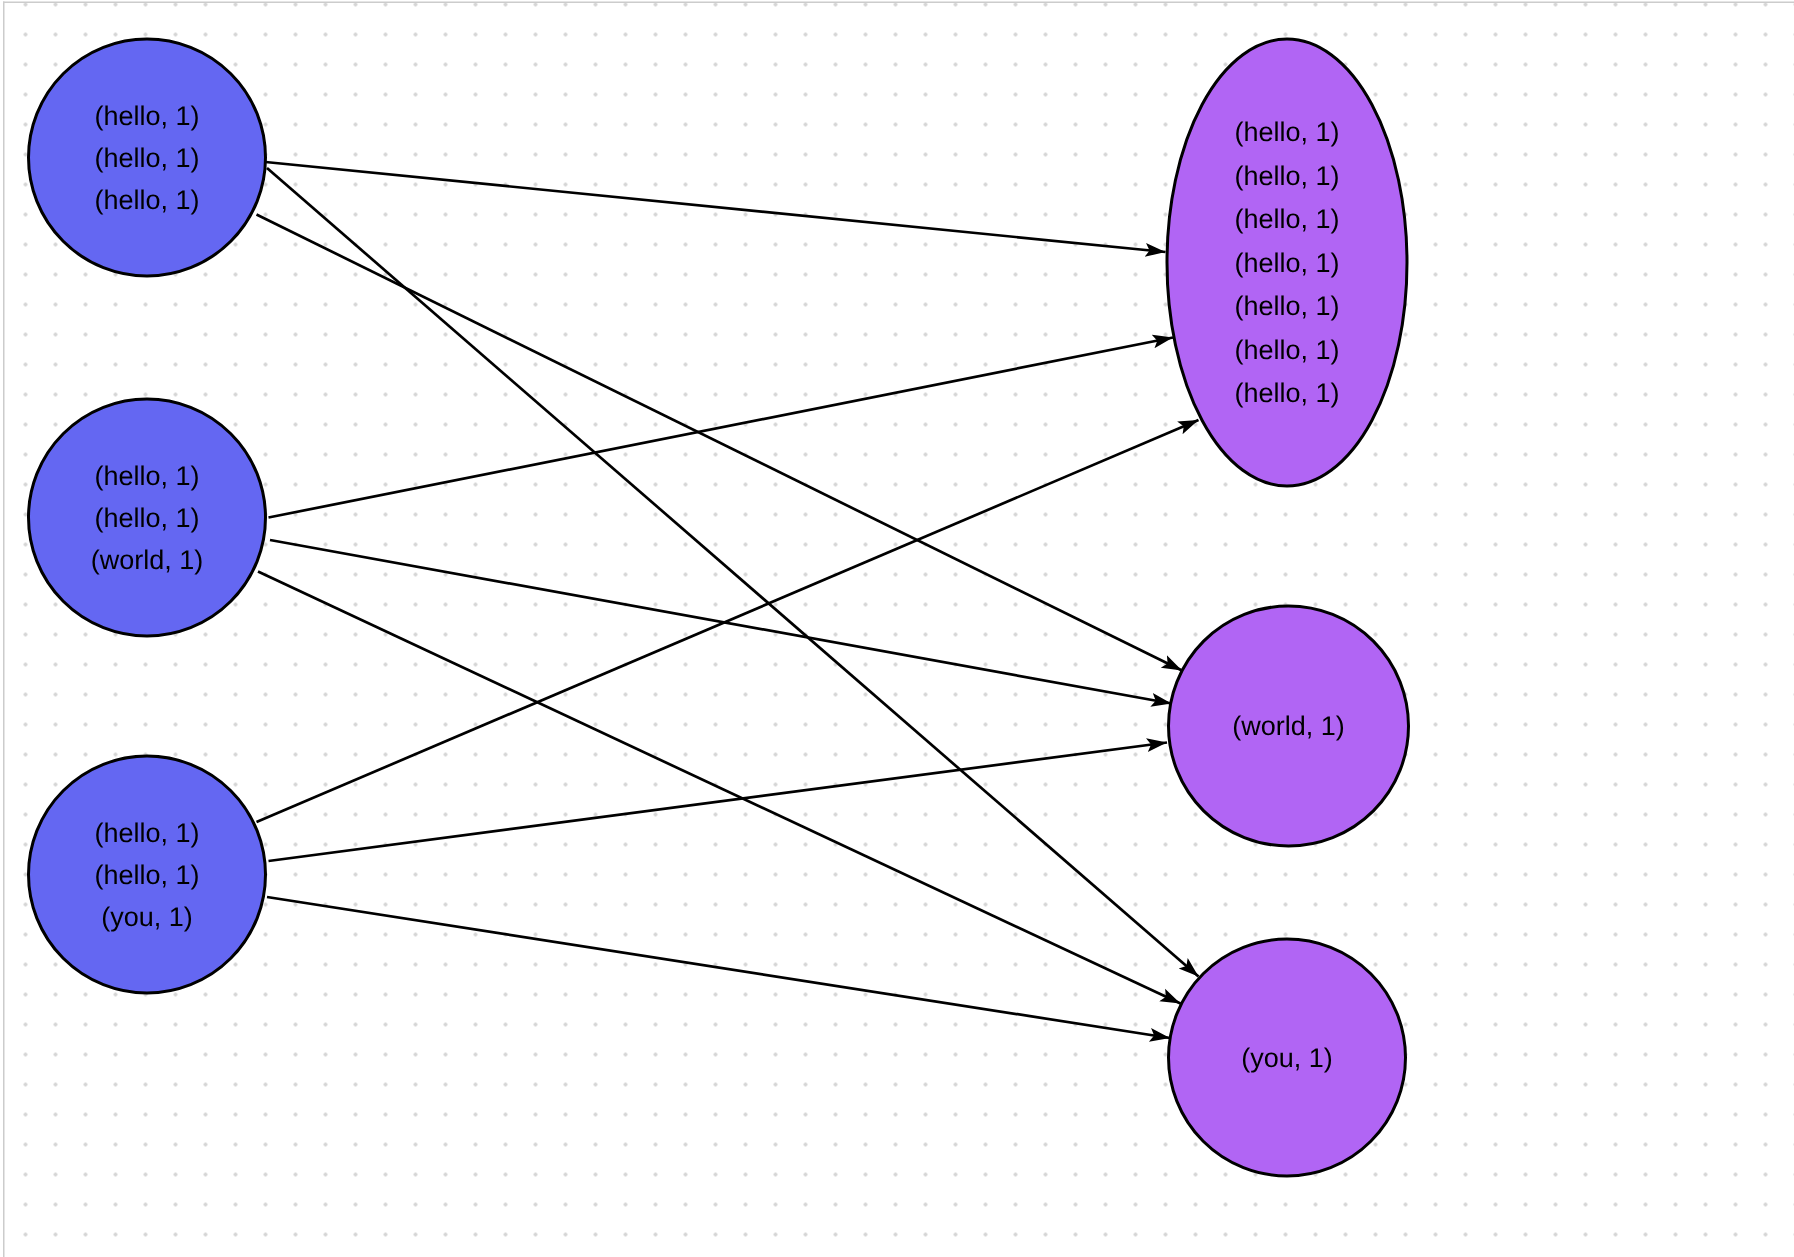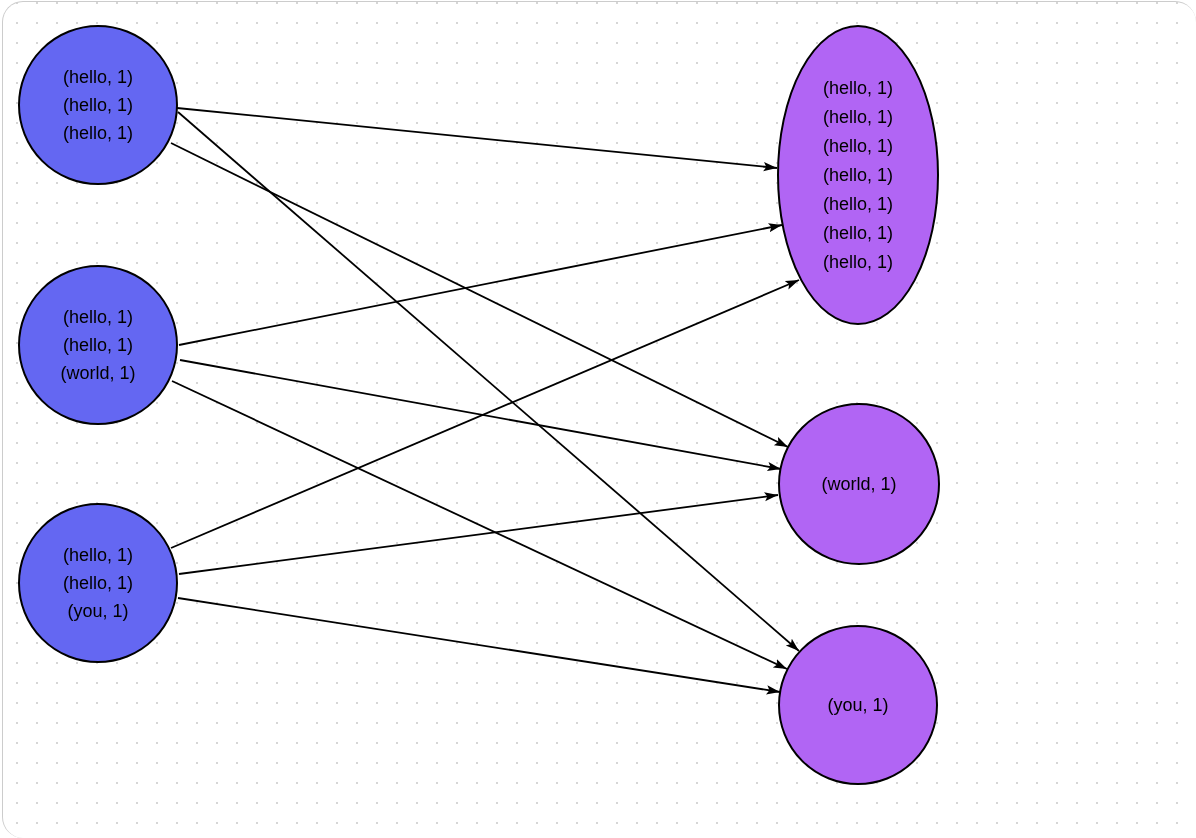--- a/index.html
+++ b/index.html
@@ -16,21 +16,20 @@
     left: 2px;
     top: 1px;
     right: 0;
     bottom: 0;
     border-left: 1px solid #cccccc;
     border-top: 1px solid #cccccc;
     background-color: #ffffff;
     background-image: radial-gradient(circle, var(--dot-color, #d6d6d6) 1.15px, rgba(0,0,0,0) 1.35px);
     background-size: 20px 20px;
     background-position: 4px -9px;
-    border-radius: 21px;
   }
   svg.diagram {
     position: absolute;
     left: -2px;
     top: -1px;
     width: 1196px;
     height: 838px;
     display: block;
   }
   .node-label {

